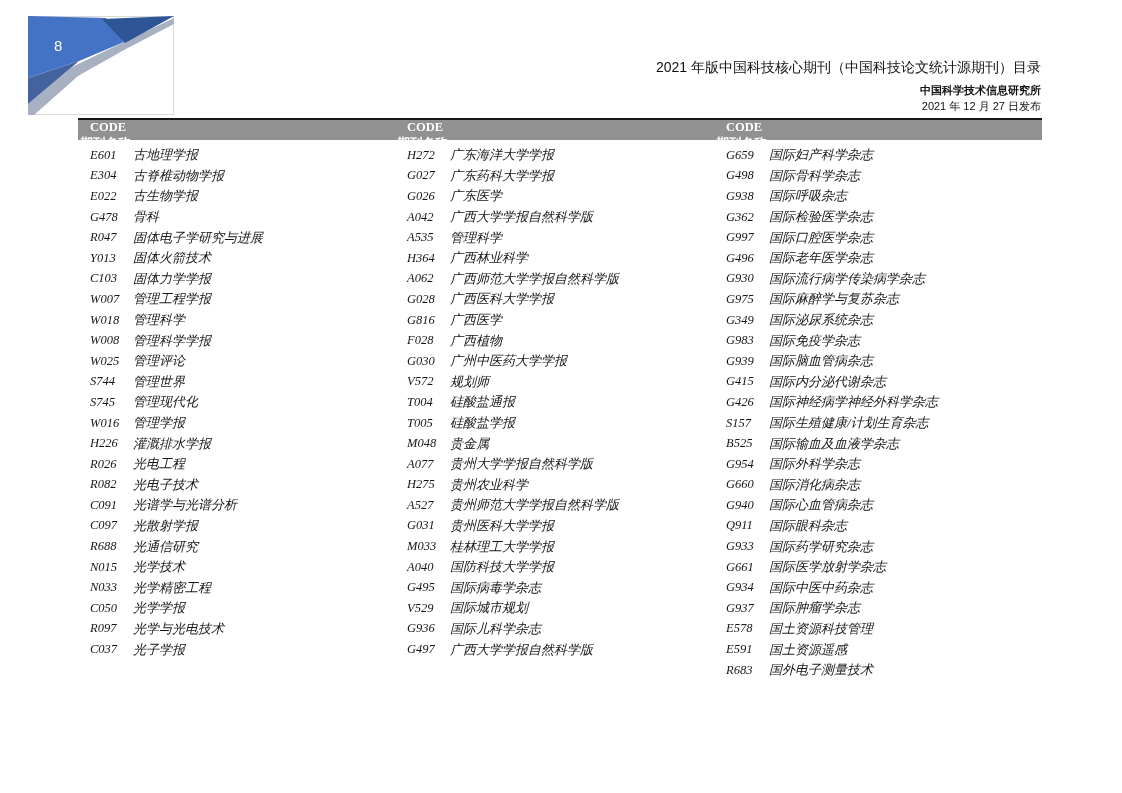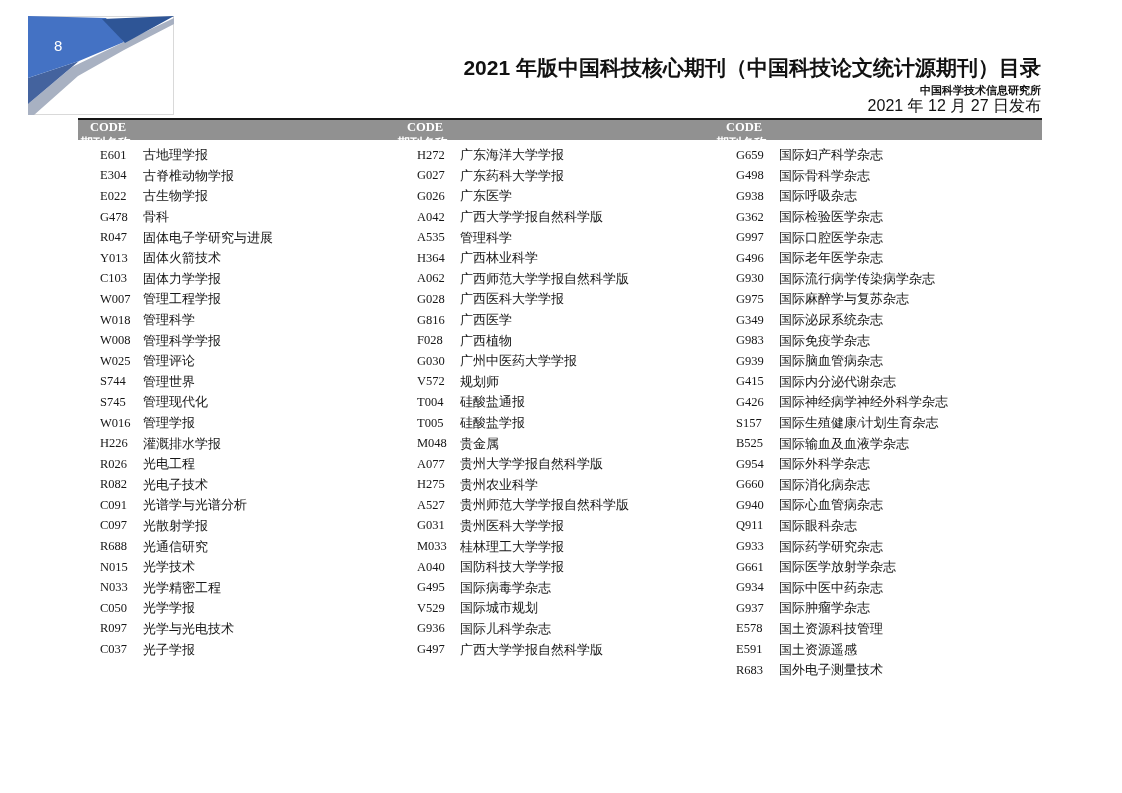--- a/index.html
+++ b/index.html
@@ -19,45 +19,45 @@
   }
   .logo svg { display:block; width:146px; height:99px; }
 
   
   .header-text {
     position:absolute; top:56px; right:81px;
     text-align:right;
     font-family:"Liberation Sans","DejaVu Sans",sans-serif;
     white-space:nowrap;
   }
-  .doc-title  { font-size:21px; font-weight:bold; line-height:23px; color:#111; }
+  .doc-title  { font-size:14px; font-weight:normal; line-height:23px; color:#111; }
   .org-line   { font-size:11px; line-height:16px; margin-top:3px; color:#111;font-weight:bold; }
-  .date-line  { font-size:16px; line-height:16px; color:#111; }
+  .date-line  { font-size:11px; line-height:16px; color:#111; }
 
   
   .header-bar {
     position:absolute; left:78px; top:118px;
     width:964px; height:20px;
     background:#919191;
     border-top:2px solid #161616;
   }
   .col-head {
     position:absolute; top:0; height:20px;
     display:flex; align-items:center;
     color:#ffffff; font-weight:bold; font-size:12.5px;
     white-space:nowrap;
     flex-direction:column;
   }
   .col-head .code { margin-left:12px; width:43px; }
   .c1 { left:0; } .c2 { left:317px; } .c3 { left:636px; }
 
   
   .table-body {
-    position:absolute; left:88px; top:140px;
-    width:964px; height:560px;
+    position:absolute; left:78px; top:140px;
+    width:964px; height:560px;font-style:italic;
   }
   .journal-column {
     position:absolute; top:0;
     width:308px; padding-top:5px;
   }
   .jc1 { left:0; } .jc2 { left:317px; } .jc3 { left:636px; }
 
   .row {
     height:20.6px;
     display:flex; align-items:center;

